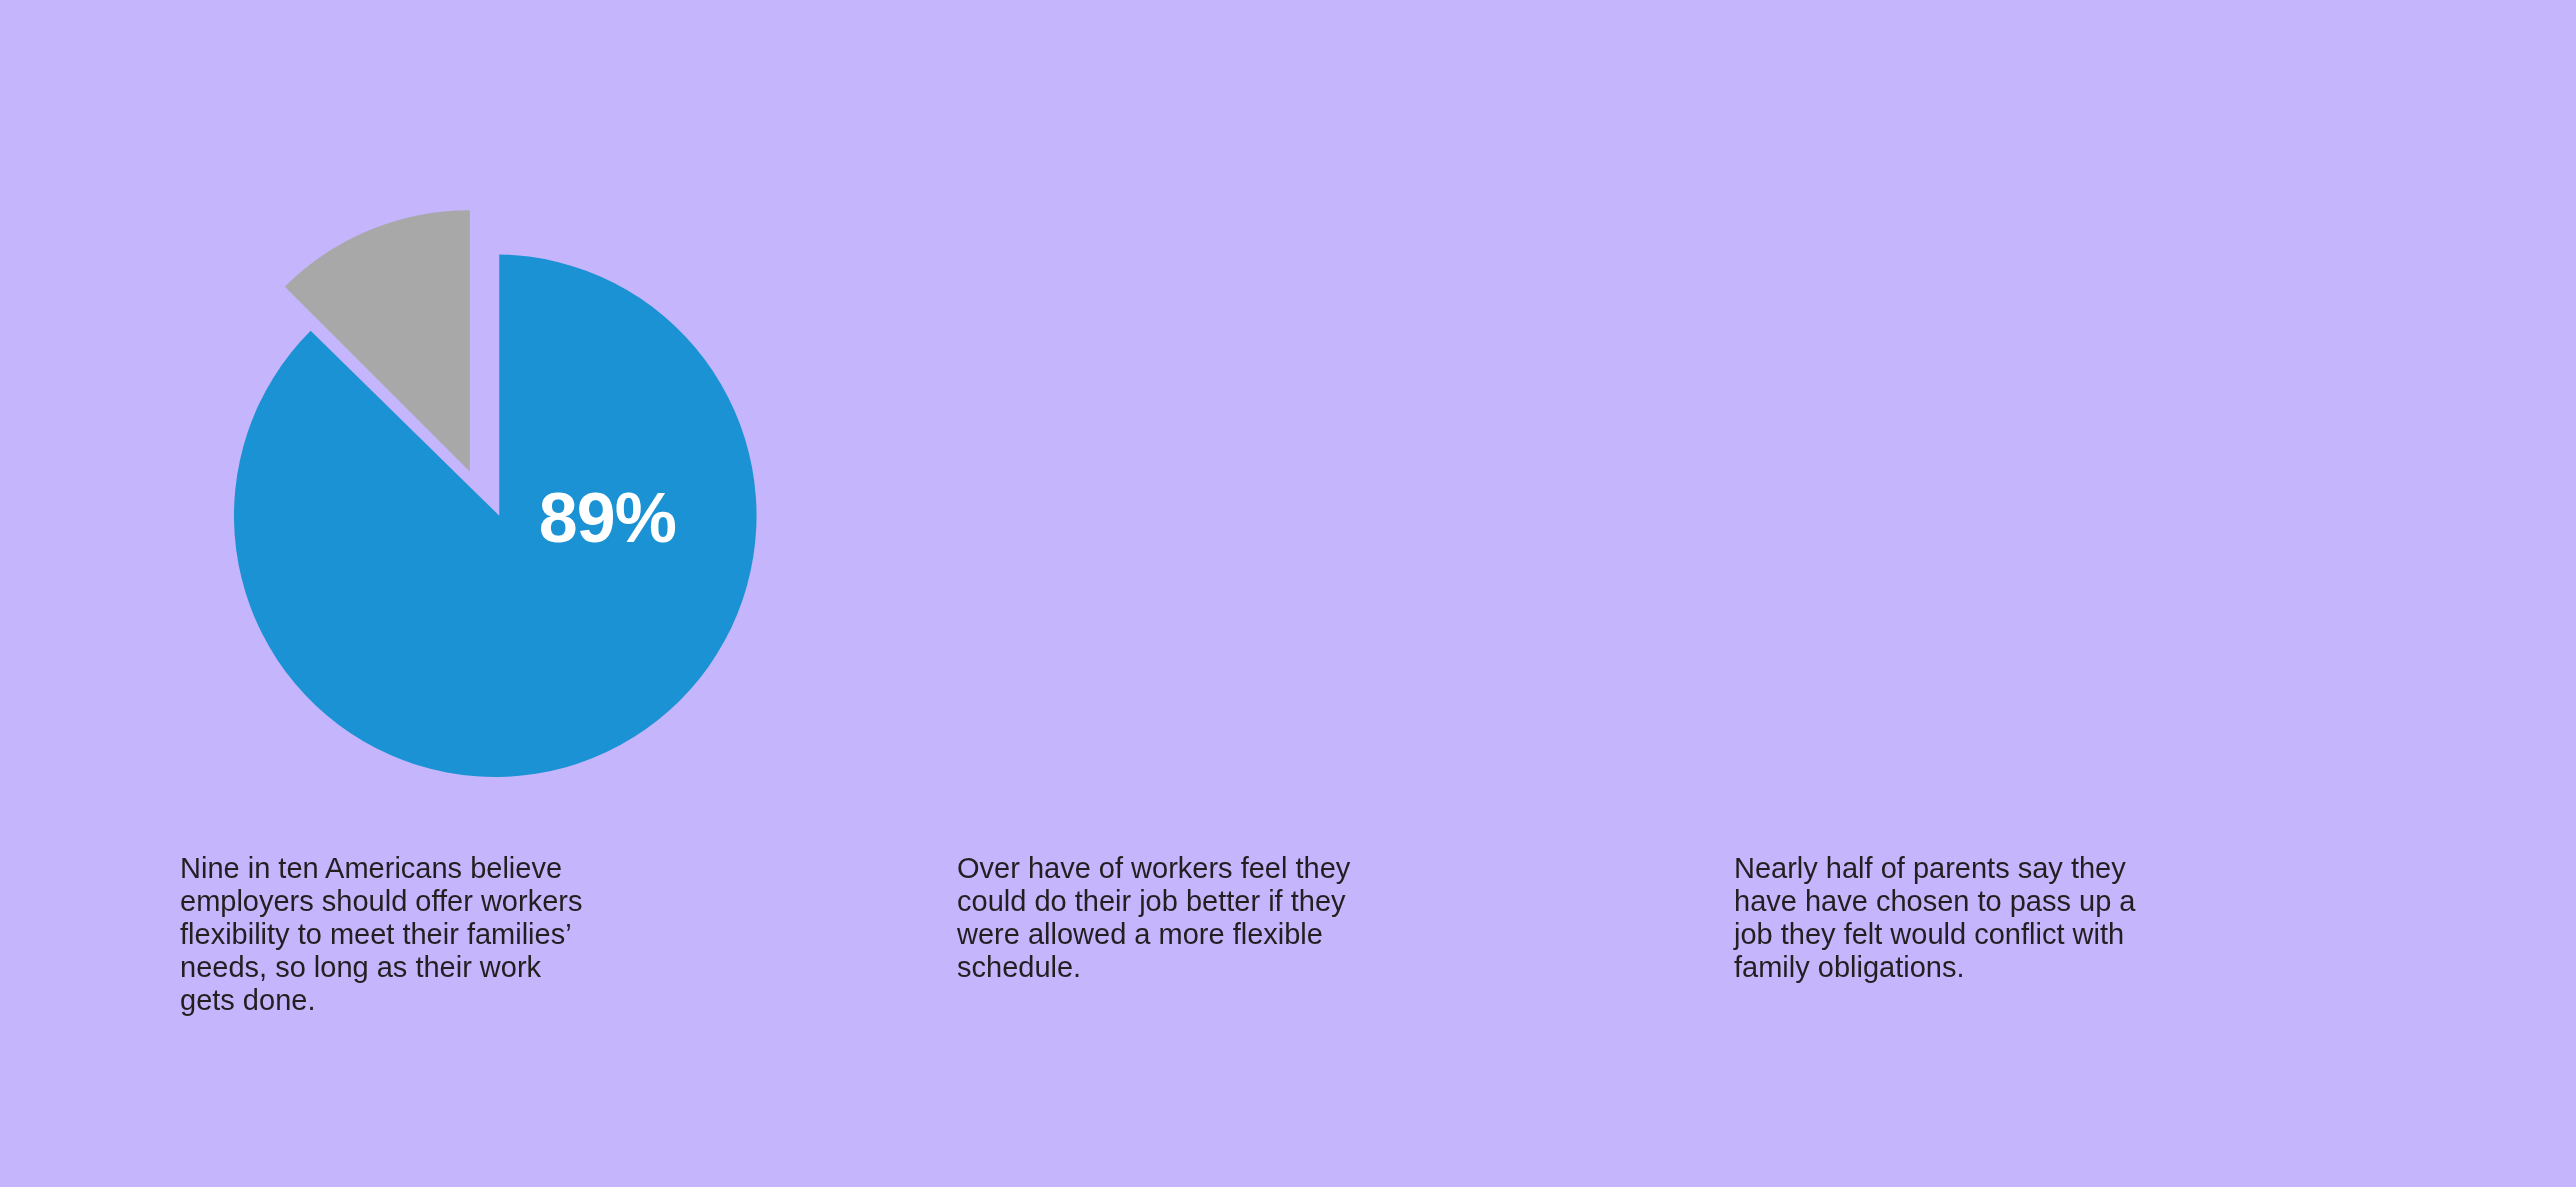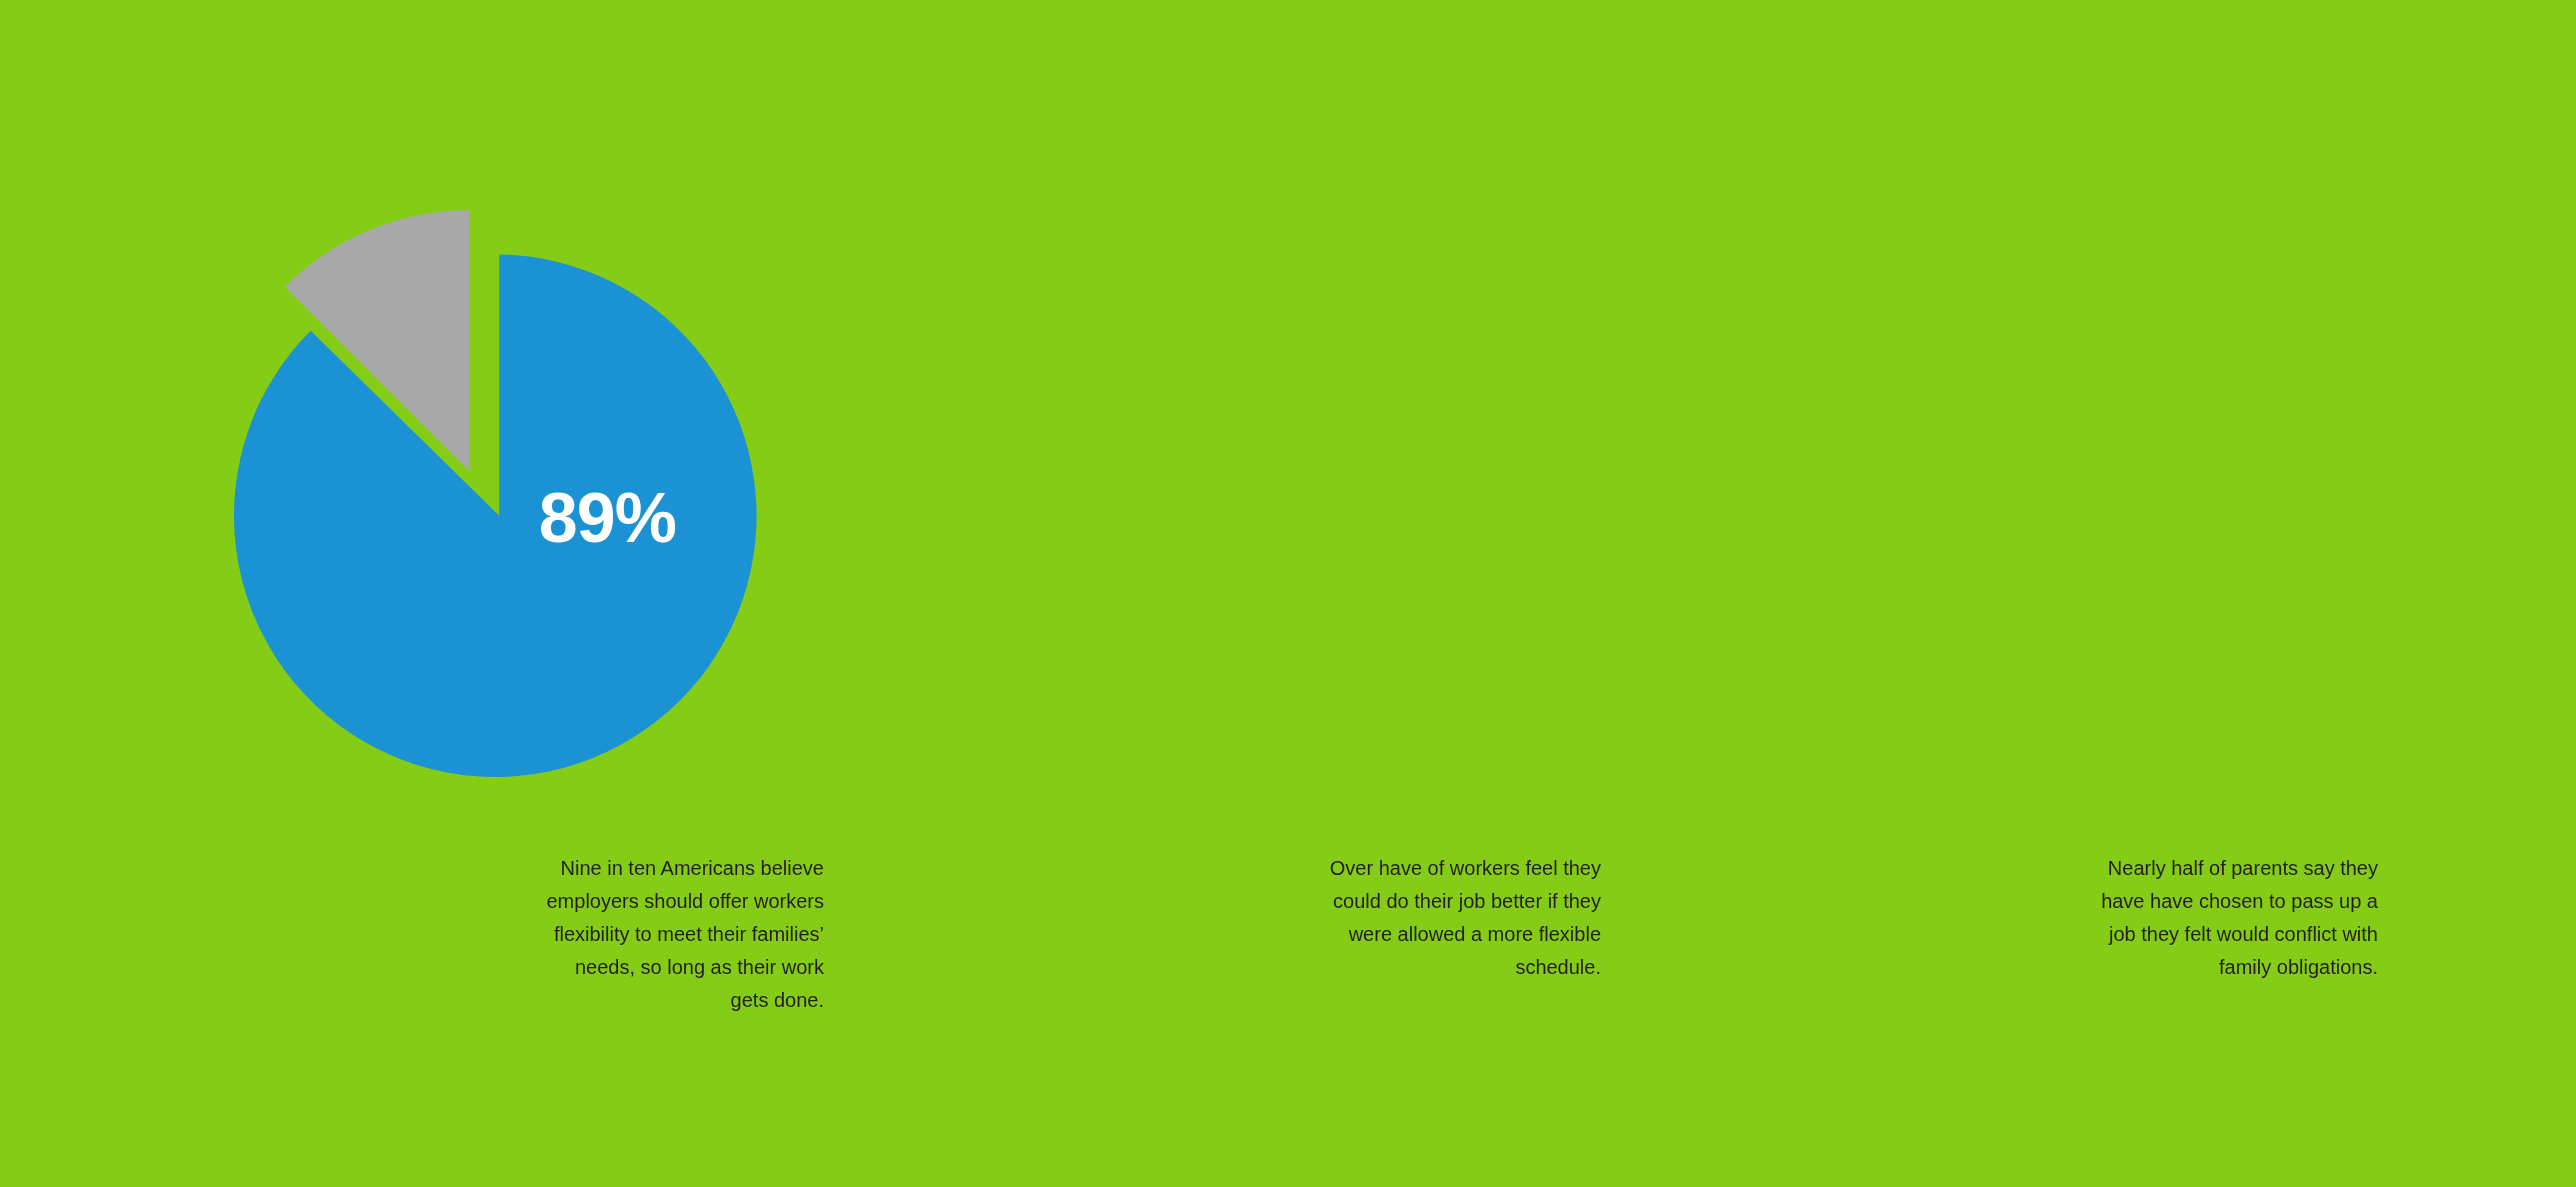--- a/index.html
+++ b/index.html
@@ -10,21 +10,21 @@
     width: 2576px;
     height: 1188px;
     background: #f4f4f4;
     font-family: "Liberation Sans", sans-serif;
     overflow: hidden;
   }
   #stage {
     position: relative;
     width: 2576px;
     height: 1188px;
-    background: #84cc16;
+    background: #c4b5fd;
   }
   .panel {
     position: absolute;
     top: 0;
     height: 1188px;
     width: 856px;
   }
   #panel-1 { left: 74px; }
   #panel-2 { left: 851px; }
   #panel-3 { left: 1628px; }
@@ -47,24 +47,24 @@
     font-weight: bold;
     font-size: 76px;
     fill: #ffffff;
     letter-spacing: -1px;
   }
   .caption {
     position: absolute;
     left: 106px;
     top: 852px;
     width: 644px;
-    text-align: right;
+    text-align: left;
     color: #231f20;
     font-family: "Liberation Sans", sans-serif;
-    font-size: 20px;
+    font-size: 29px;
     line-height: 33px;
     white-space: pre-line;
   }
 </style>
 </head>
 <body>
 
 <div id="stage">
 
   <div class="panel" id="panel-1">

